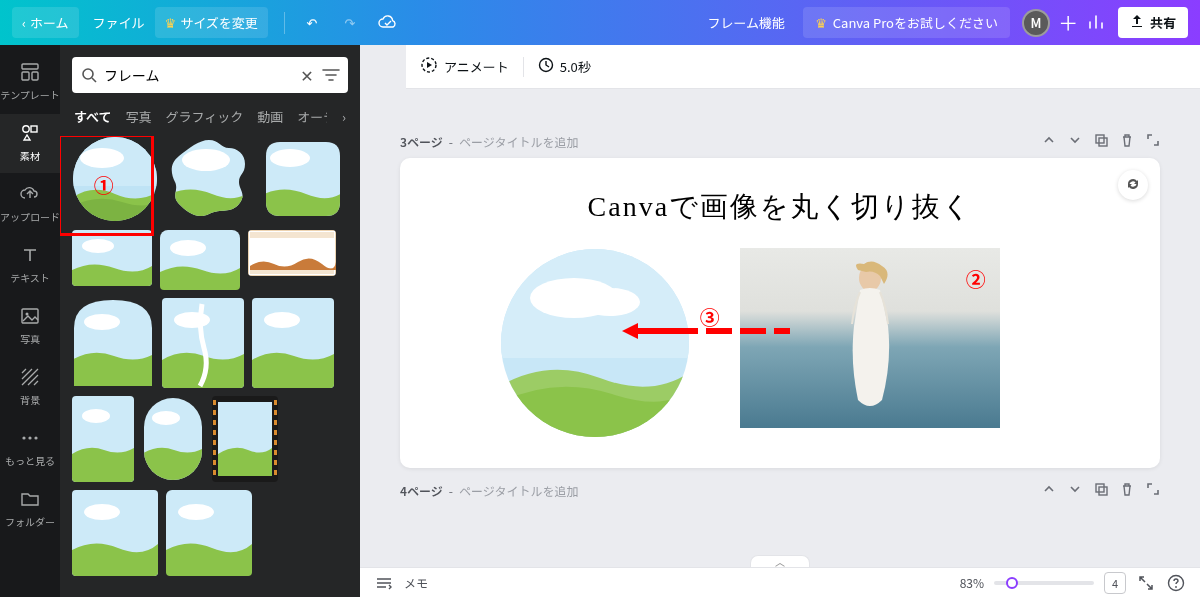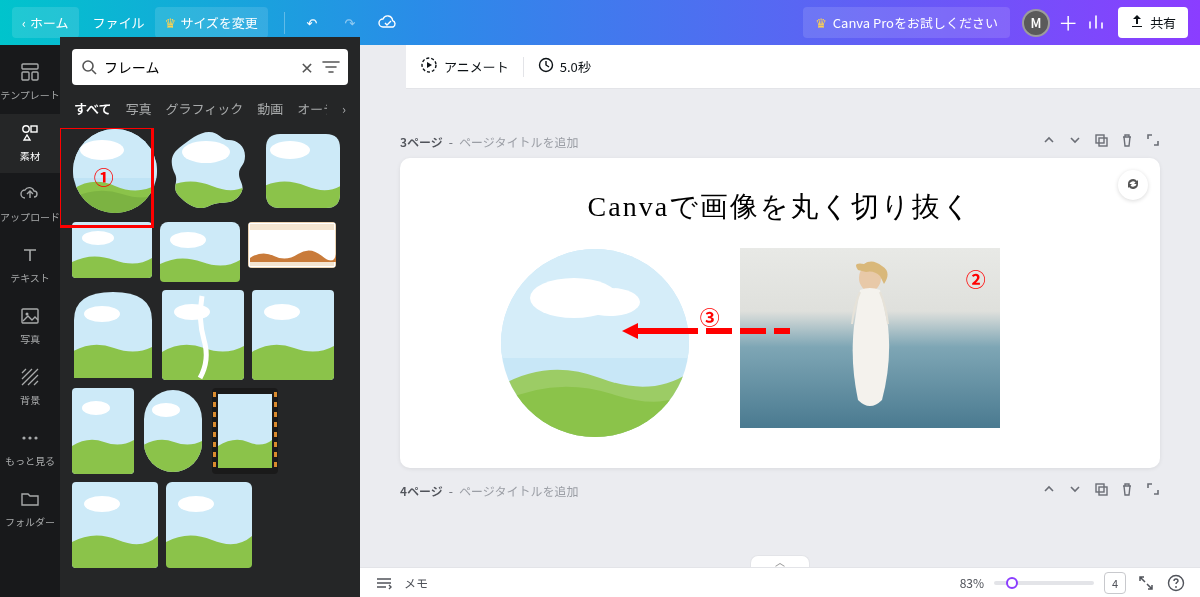--- a/index.html
+++ b/index.html
@@ -8,31 +8,31 @@
 
 .topbar { height:45px; background:linear-gradient(90deg,#00c4cc 0%,#2a8ce8 35%,#8b3dff 100%); display:flex; align-items:center; padding:0 12px; color:#fff; font-size:13px; }
 .topbar .btn { padding:6px 10px; border-radius:4px; cursor:pointer; display:flex; align-items:center; gap:4px; }
 .home { background:rgba(255,255,255,0.12); margin-right:4px; }
 .resize { background:rgba(255,255,255,0.12); margin-right:8px; }
 .divider { width:1px; height:22px; background:rgba(255,255,255,0.3); margin:0 8px; }
 .topbar .ico { width:18px; height:18px; display:flex; align-items:center; justify-content:center; }
 .spacer { flex:1; }
 .pro-btn { background:rgba(255,255,255,0.12); border-radius:4px; padding:6px 12px; display:flex; align-items:center; gap:6px; margin:0 8px; }
 .avatar { width:28px; height:28px; border-radius:50%; background:#5a5a5a; border:2px solid rgba(255,255,255,0.4); display:flex; align-items:center; justify-content:center; font-size:13px; font-weight:600; margin:0 4px; }
-.share-btn { background:#fff; color:#0d1216; padding:6px 12px; border-radius:4px; display:flex; align-items:center; gap:6px; font-weight:400; margin-left:8px; }
+.share-btn { background:#fff; color:#0d1216; padding:6px 12px; border-radius:4px; display:flex; align-items:center; gap:6px; font-weight:700; margin-left:8px; }
 .plus-ico { width:28px; height:28px; border-radius:4px; display:flex; align-items:center; justify-content:center; font-size:20px; cursor:pointer; }
 
 
 .left-rail { position:absolute; left:0; top:45px; bottom:0; width:60px; background:#18191b; display:flex; flex-direction:column; align-items:center; padding-top:8px; gap:2px; }
 .rail-item { width:60px; padding:8px 0 10px; display:flex; flex-direction:column; align-items:center; gap:4px; color:#a8aaab; font-size:10px; cursor:pointer; }
 .rail-item.active { color:#fff; background:#252627; }
 .rail-item .r-ico { width:22px; height:22px; display:flex; align-items:center; justify-content:center; }
 
 
-.side-panel { position:absolute; left:60px; top:37px; bottom:0; width:300px; background:#252627; display:flex; flex-direction:column; }
+.side-panel { position:absolute; left:60px; top:45px; bottom:0; width:300px; background:#252627; display:flex; flex-direction:column; }
 .search-wrap { padding:12px 12px 8px; }
 .search-box { background:#fff; border-radius:4px; height:36px; display:flex; align-items:center; padding:0 8px; gap:6px; }
 .search-box input { flex:1; border:none; outline:none; font-size:14px; background:transparent; }
 .search-box .s-ico { color:#555; width:18px; height:18px; display:flex; align-items:center; justify-content:center; }
 .filter-tabs { display:flex; gap:14px; padding:6px 14px 10px; color:#a8aaab; font-size:13px; overflow:hidden; align-items:center; }
 .filter-tabs .ft { cursor:pointer; white-space:nowrap; }
 .filter-tabs .ft.active { color:#fff; font-weight:600;text-align:right; }
 .filter-tabs .chev { margin-left:auto; color:#a8aaab; }
 
 .frames-grid { flex:1; overflow:auto; padding:0 12px 12px; display:flex; flex-wrap:wrap; gap:8px; align-content:flex-start; }
@@ -104,20 +104,23 @@
     </div>
   <div class="btn">
       <span class="ico">
     <svg width="20" height="16" viewBox="0 0 20 16">
           <path d="M5 12a4 4 0 010-8 5 5 0 019.6 1.5A3.5 3.5 0 0115 12H5z" fill="none" stroke="#fff" stroke-width="1.4"></path>
           <path d="M7 8l2 2 4-4" fill="none" stroke="#fff" stroke-width="1.4"></path>
         </svg>
   </span>
     </div>
   <div class="spacer"></div>
+  <div class="btn">
+      <span>フレーム機能</span>
+    </div>
   <div class="pro-btn">
     <span style="color:#ffd34e">♛</span>
     <span>Canva Proをお試しください</span>
   </div>
   <div class="avatar">
       <span>M</span>
     </div>
   <div class="plus-ico">
       <span>＋</span>
     </div>

